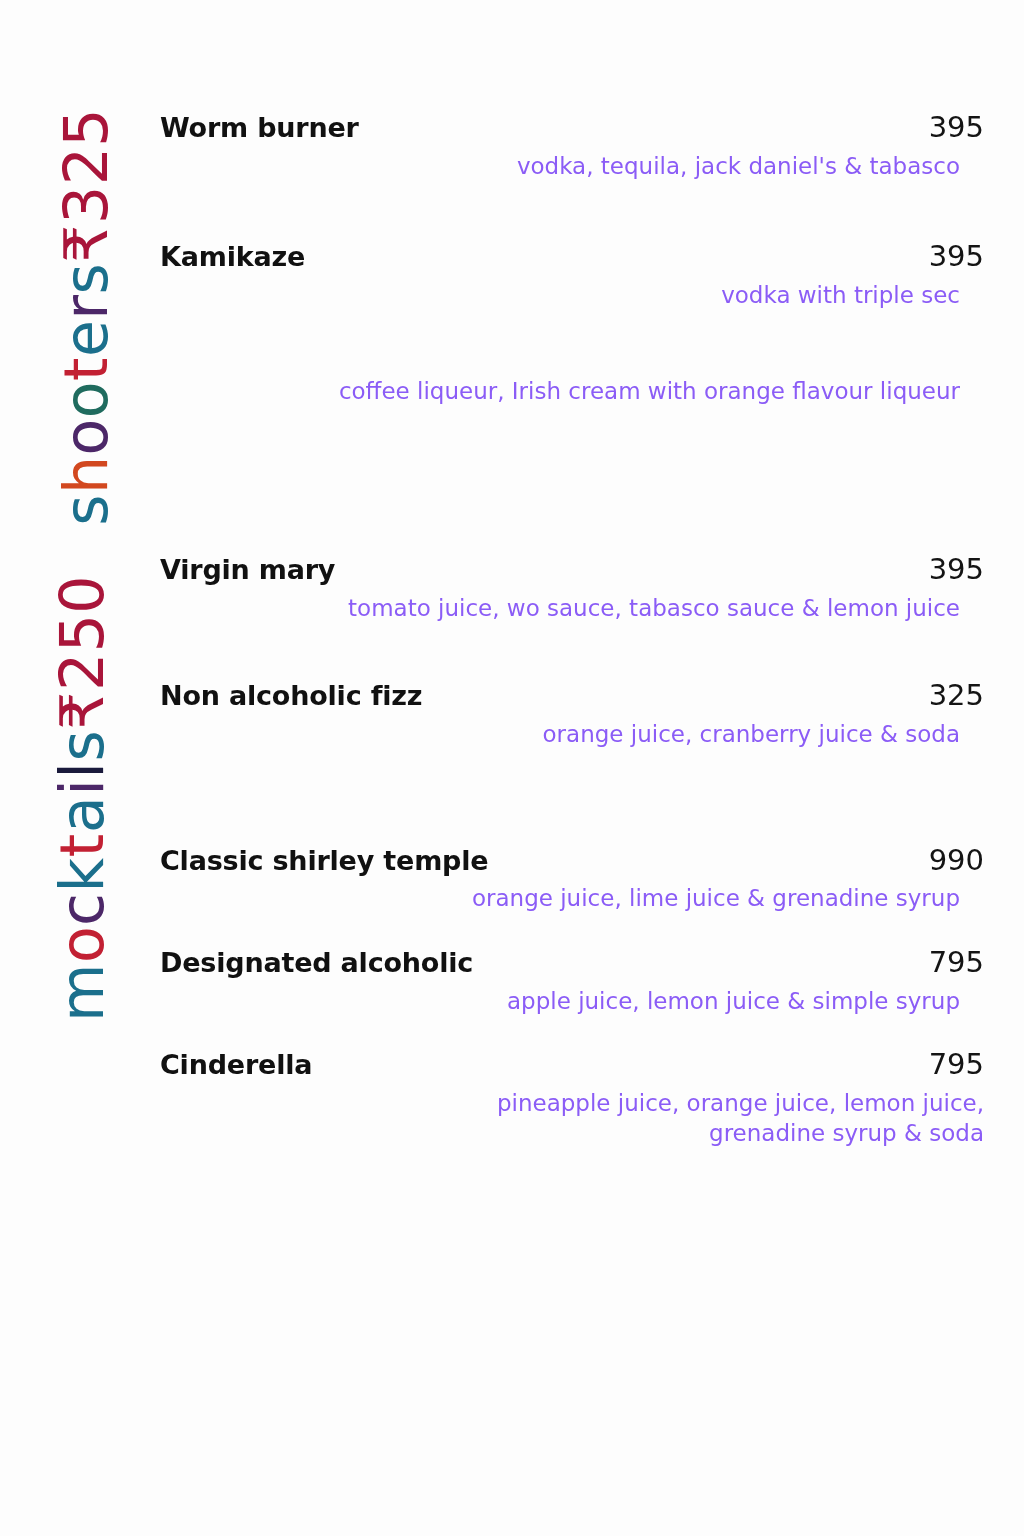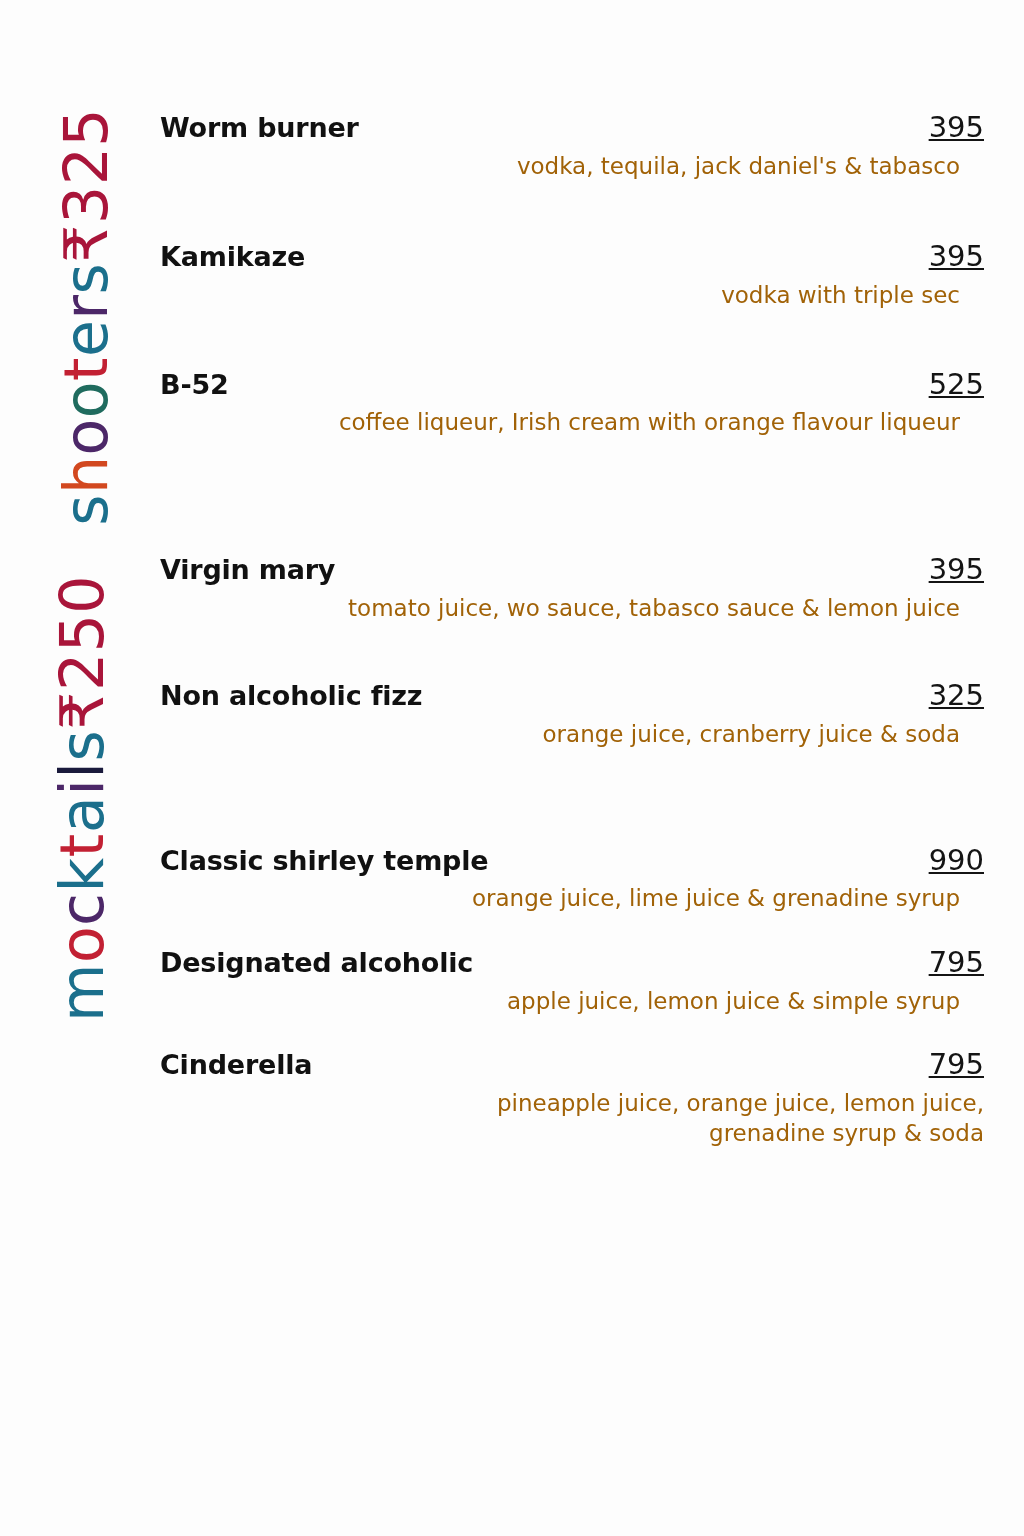--- a/index.html
+++ b/index.html
@@ -90,28 +90,27 @@
 
   .item-price {
     font-family:"DejaVu Sans", sans-serif;
     font-weight:400;
     font-size:29px;
     color:#141414;
     line-height:1.1;
     margin-left:auto;
     padding-left:24px;
     white-space:nowrap;
-    text-decoration:underline;
   }
 
   .item-desc {
     font-family:"DejaVu Sans", sans-serif;
     font-weight:400;
     font-size:23px;
-    color:#a16207;
+    color:#8b5cf6;
     line-height:1.32;
     margin-top:7px;
     max-width:800px;
   }
 
   
   .gap-a { height:60px; }
   .gap-b { height:58px; }
   .gap-c { height:57px; }
   .gap-d { height:38px; }
@@ -148,24 +147,20 @@
         <div class="item-head">
           <span class="item-name">Kamikaze</span>
           <span class="item-price">395</span>
         </div>
         <div class="item-desc">vodka with triple sec</div>
       </div>
 
       <div class="gap-b"></div>
 
       <div class="item">
-        <div class="item-head">
-          <span class="item-name">B-52</span>
-          <span class="item-price">525</span>
-        </div>
         <div class="item-desc">coffee liqueur, Irish cream with orange flavour liqueur</div>
       </div>
 
     </div>
 
     <div class="section" id="section-mocktails">
 
       <div class="item">
         <div class="item-head">
           <span class="item-name">Virgin mary</span>

